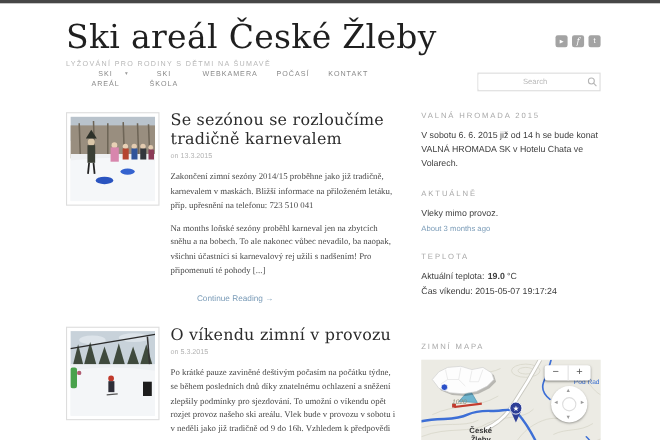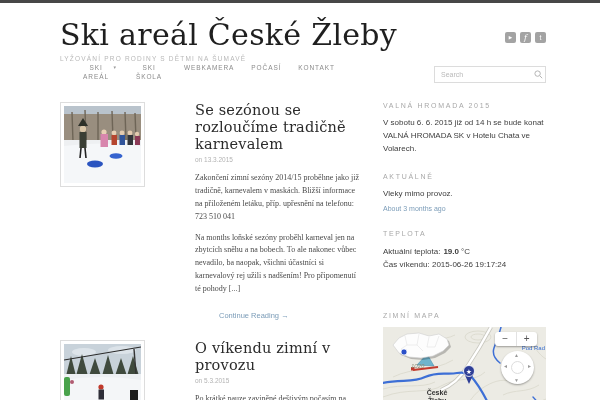--- a/index.html
+++ b/index.html
@@ -18,31 +18,31 @@
 
   
   .nav-row { position:relative; height:28px; margin-top:6px; }
   .nav-list { display:flex; align-items:flex-start; padding-left:18px; }
   .nav-item { font-size:6.5px; letter-spacing:.9px; color:#8b8b8b; text-transform:uppercase;
     text-align:center; line-height:1.35; margin-right:17px; cursor:pointer; }
   .nav-item.narrow { width:36px; position:relative; }
   .nav-caret { position:absolute; right:-3px; top:0; font-size:5px; color:#9a9a9a; }
   .search-box { position:absolute; right:0; top:2px; width:112px; height:17px;
     border:1px solid #dcdcdc; background:#fff; display:flex; align-items:center; }
-  .search-input { border:none; outline:none; flex:1; height:13px; font-size:7px; padding-left:6px; color:#777; }
+  .search-input { border:none; outline:none; flex:1; height:13px; font-size:7px; padding-left:6px; color:#777;text-align:center; }
   .search-input::placeholder { color:#b9b9b9; }
   .search-icon { width:14px; height:13px; display:flex; align-items:center; justify-content:center; cursor:pointer; }
 
   
   .main { display:flex; margin-top:10px; }
   .articles { width:303px; }
   .sidebar { width:163px; margin-left:20px; }
 
   
-  .article { display:flex; margin-bottom:18px;gap:40px; }
+  .article { display:flex; margin-bottom:18px; }
   .thumb { width:85px; height:85px; border:1px solid #ddd; padding:3px; background:#fff; flex-shrink:0; cursor:pointer; }
   .thumb svg { display:block; }
   .article-body { margin-left:10px; width:208px; }
   .article-title { font-family:"DejaVu Serif", serif; font-size:14.5px; font-weight:500; color:#2b2b2b;
     line-height:1.18; letter-spacing:.2px; cursor:pointer; }
   .meta { font-size:6.5px; color:#b3b3b3; margin:3px 0 9px; }
   .art-p { font-size:8px; color:#4a4a4a; line-height:1.6; margin-bottom:8px;font-family:Liberation Serif, serif; }
   .readmore { font-size:7.5px; color:#7b9cb8; cursor:pointer; display:inline-block; margin-top:1px;margin-left:24px; }
 
   
@@ -205,21 +205,21 @@
         <div class="time-ago">About 3 months ago</div>
       </div>
 
       <div class="widget teplota">
         <div class="widget-title">TEPLOTA</div>
         <div class="temp-line">
           <span>Aktuální teplota:</span><span class="temp-value">19.0</span><span>°C</span>
         </div>
         <div class="temp-line">
           <span>Čas víkendu:</span>
-          <span>2015-06-26 19:17:24</span>
+          <span>2015-05-07 19:17:24</span>
         </div>
       </div>
 
       <div class="widget">
         <div class="widget-title">ZIMNÍ MAPA</div>
 
         <div class="map">
           <svg width="163" height="93" viewBox="0 0 163 93">
             <rect width="163" height="93" fill="#ecebe4"></rect>
             <g fill="none" stroke="#d9d8cc" stroke-width="0.8">

